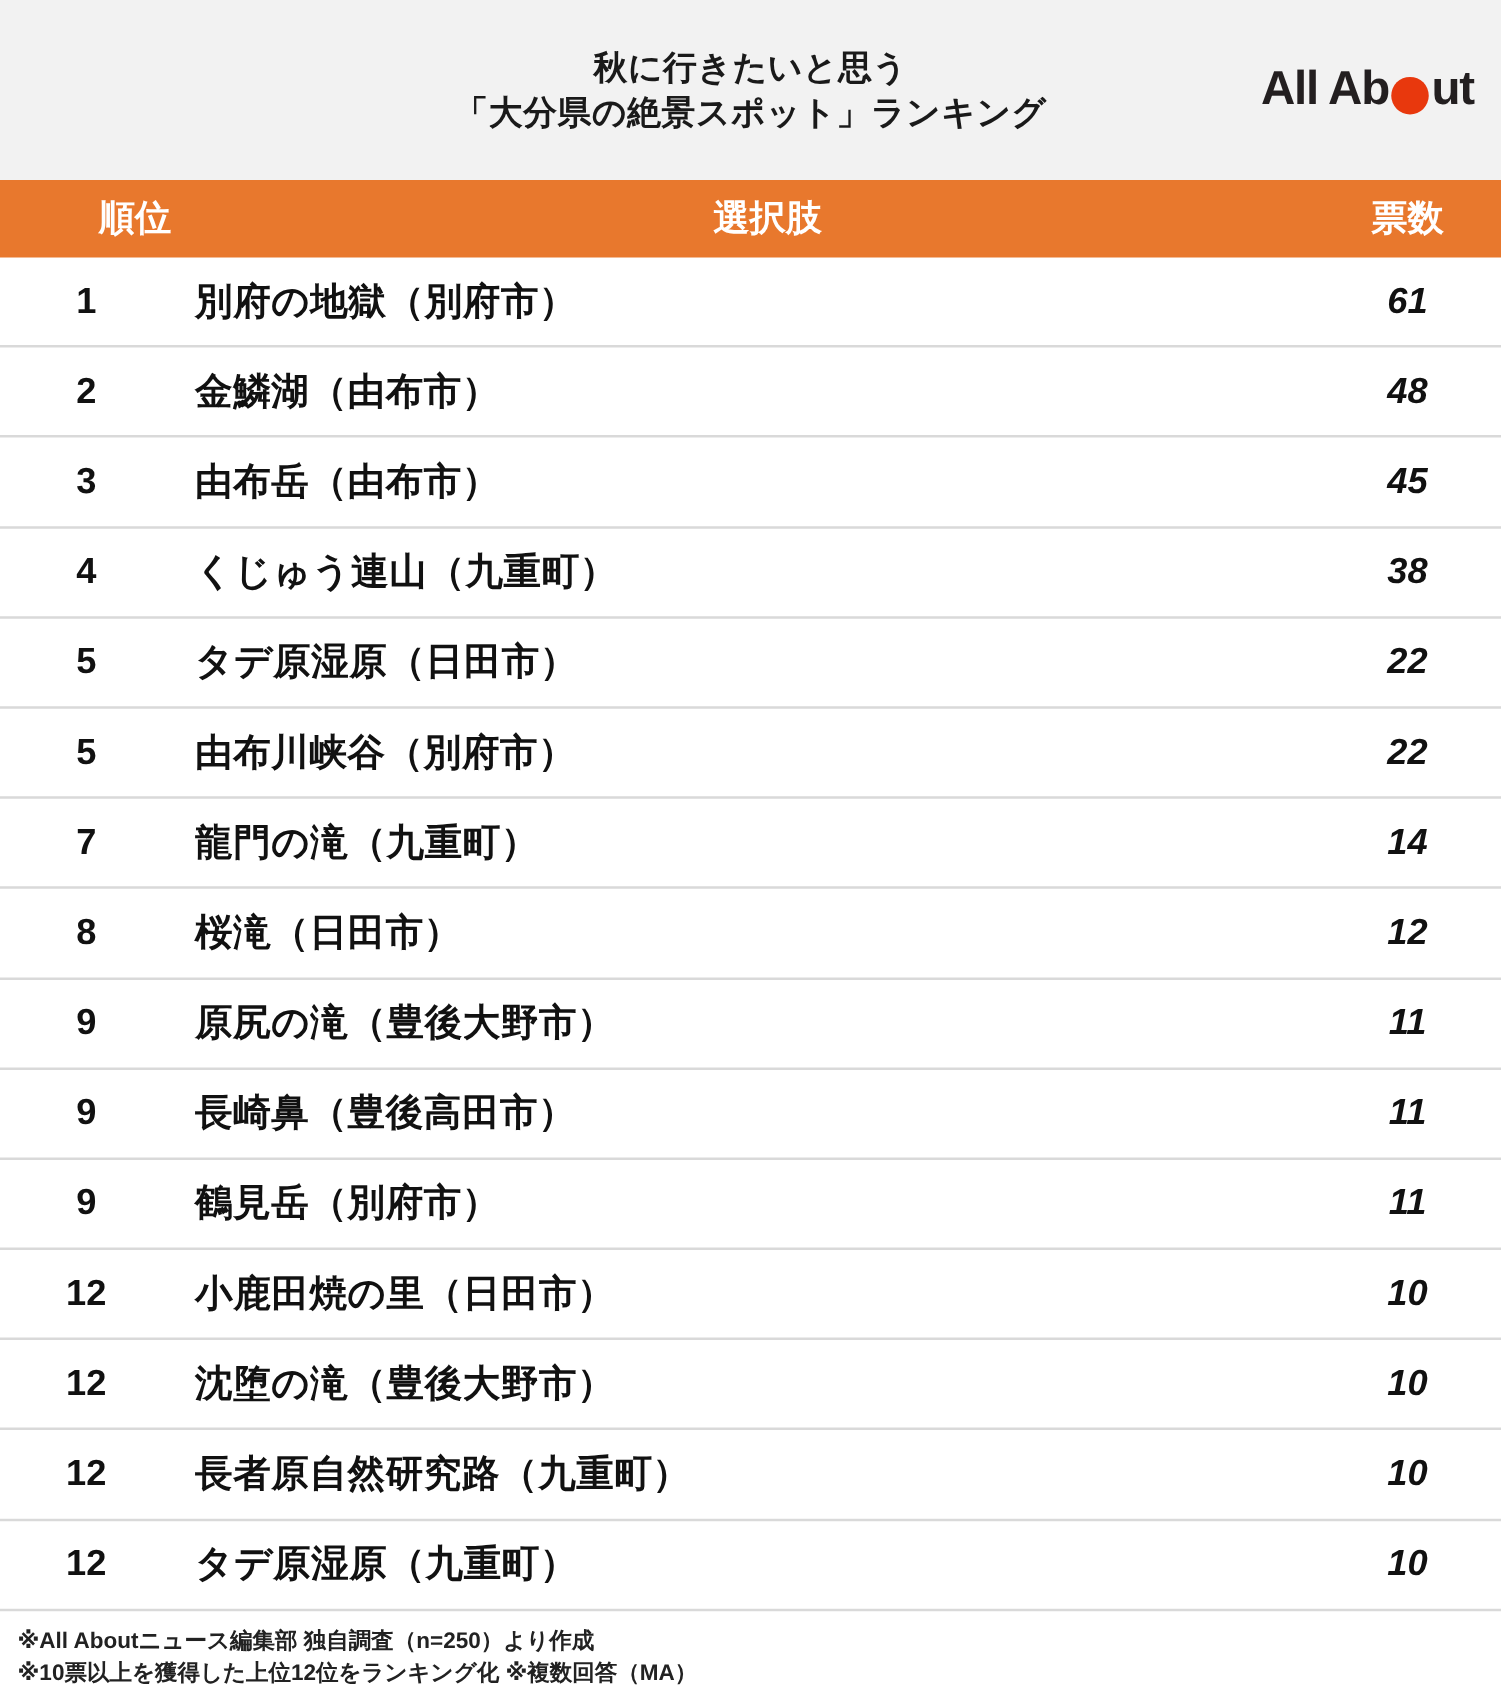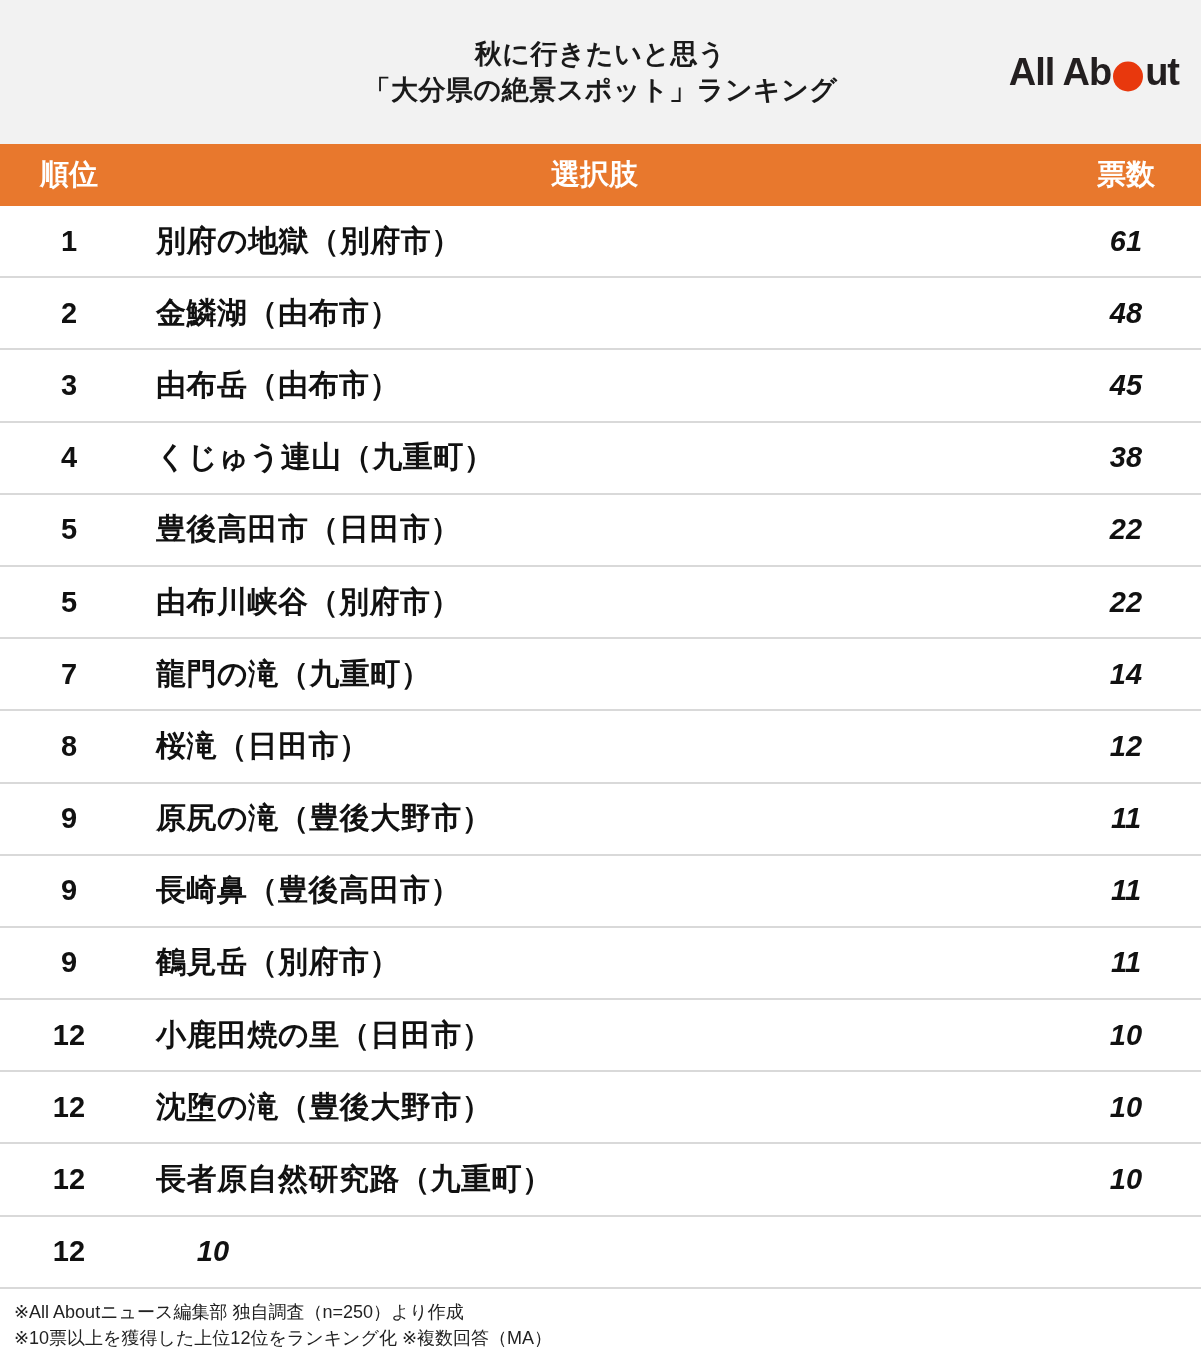--- a/index.html
+++ b/index.html
@@ -80,20 +80,21 @@
     display: flex;
     align-items: center;
     width: 100%;
   }
   .thead {
     background: #e8782d;
     color: #ffffff;
     height: 62px;
     font-size: 29px;
     font-weight: bold;
+    padding-left: 39px;
   }
   .col-rank {
     width: 138px;
     flex: 0 0 138px;
     text-align: center;
   }
   .col-choice {
     flex: 1 1 auto;
     text-align: center;
   }
@@ -133,21 +134,21 @@
     font-style: italic;
   }
 
   
   .footer {
     flex: 0 0 auto;
     padding: 10px 0 12px 14px;
     font-size: 18px;
     line-height: 1.45;
     color: #222222;
-    font-weight: normal;
+    font-weight: bold;
   }
   .footer div { white-space: nowrap; }
 </style>
 </head>
 <body>
 
 <div class="page">
 
   <div class="header">
     <div class="header-title">
@@ -185,21 +186,21 @@
         <div class="col-choice">由布岳（由布市）</div>
         <div class="col-votes">45</div>
       </div>
       <div class="row trow">
         <div class="col-rank">4</div>
         <div class="col-choice">くじゅう連山（九重町）</div>
         <div class="col-votes">38</div>
       </div>
       <div class="row trow">
         <div class="col-rank">5</div>
-        <div class="col-choice">豊後高田市（日田市）</div>
+        <div class="col-choice">タデ原湿原（日田市）</div>
         <div class="col-votes">22</div>
       </div>
       <div class="row trow">
         <div class="col-rank">5</div>
         <div class="col-choice">由布川峡谷（別府市）</div>
         <div class="col-votes">22</div>
       </div>
       <div class="row trow">
         <div class="col-rank">7</div>
         <div class="col-choice">龍門の滝（九重町）</div>
@@ -235,20 +236,21 @@
         <div class="col-choice">沈堕の滝（豊後大野市）</div>
         <div class="col-votes">10</div>
       </div>
       <div class="row trow">
         <div class="col-rank">12</div>
         <div class="col-choice">長者原自然研究路（九重町）</div>
         <div class="col-votes">10</div>
       </div>
       <div class="row trow">
         <div class="col-rank">12</div>
+        <div class="col-choice">タデ原湿原（九重町）</div>
         <div class="col-votes">10</div>
       </div>
     </div>
 
   </div>
 
   <div class="footer">
     <div>※All Aboutニュース編集部 独自調査（n=250）より作成</div>
     <div>※10票以上を獲得した上位12位をランキング化 ※複数回答（MA）</div>
   </div>

